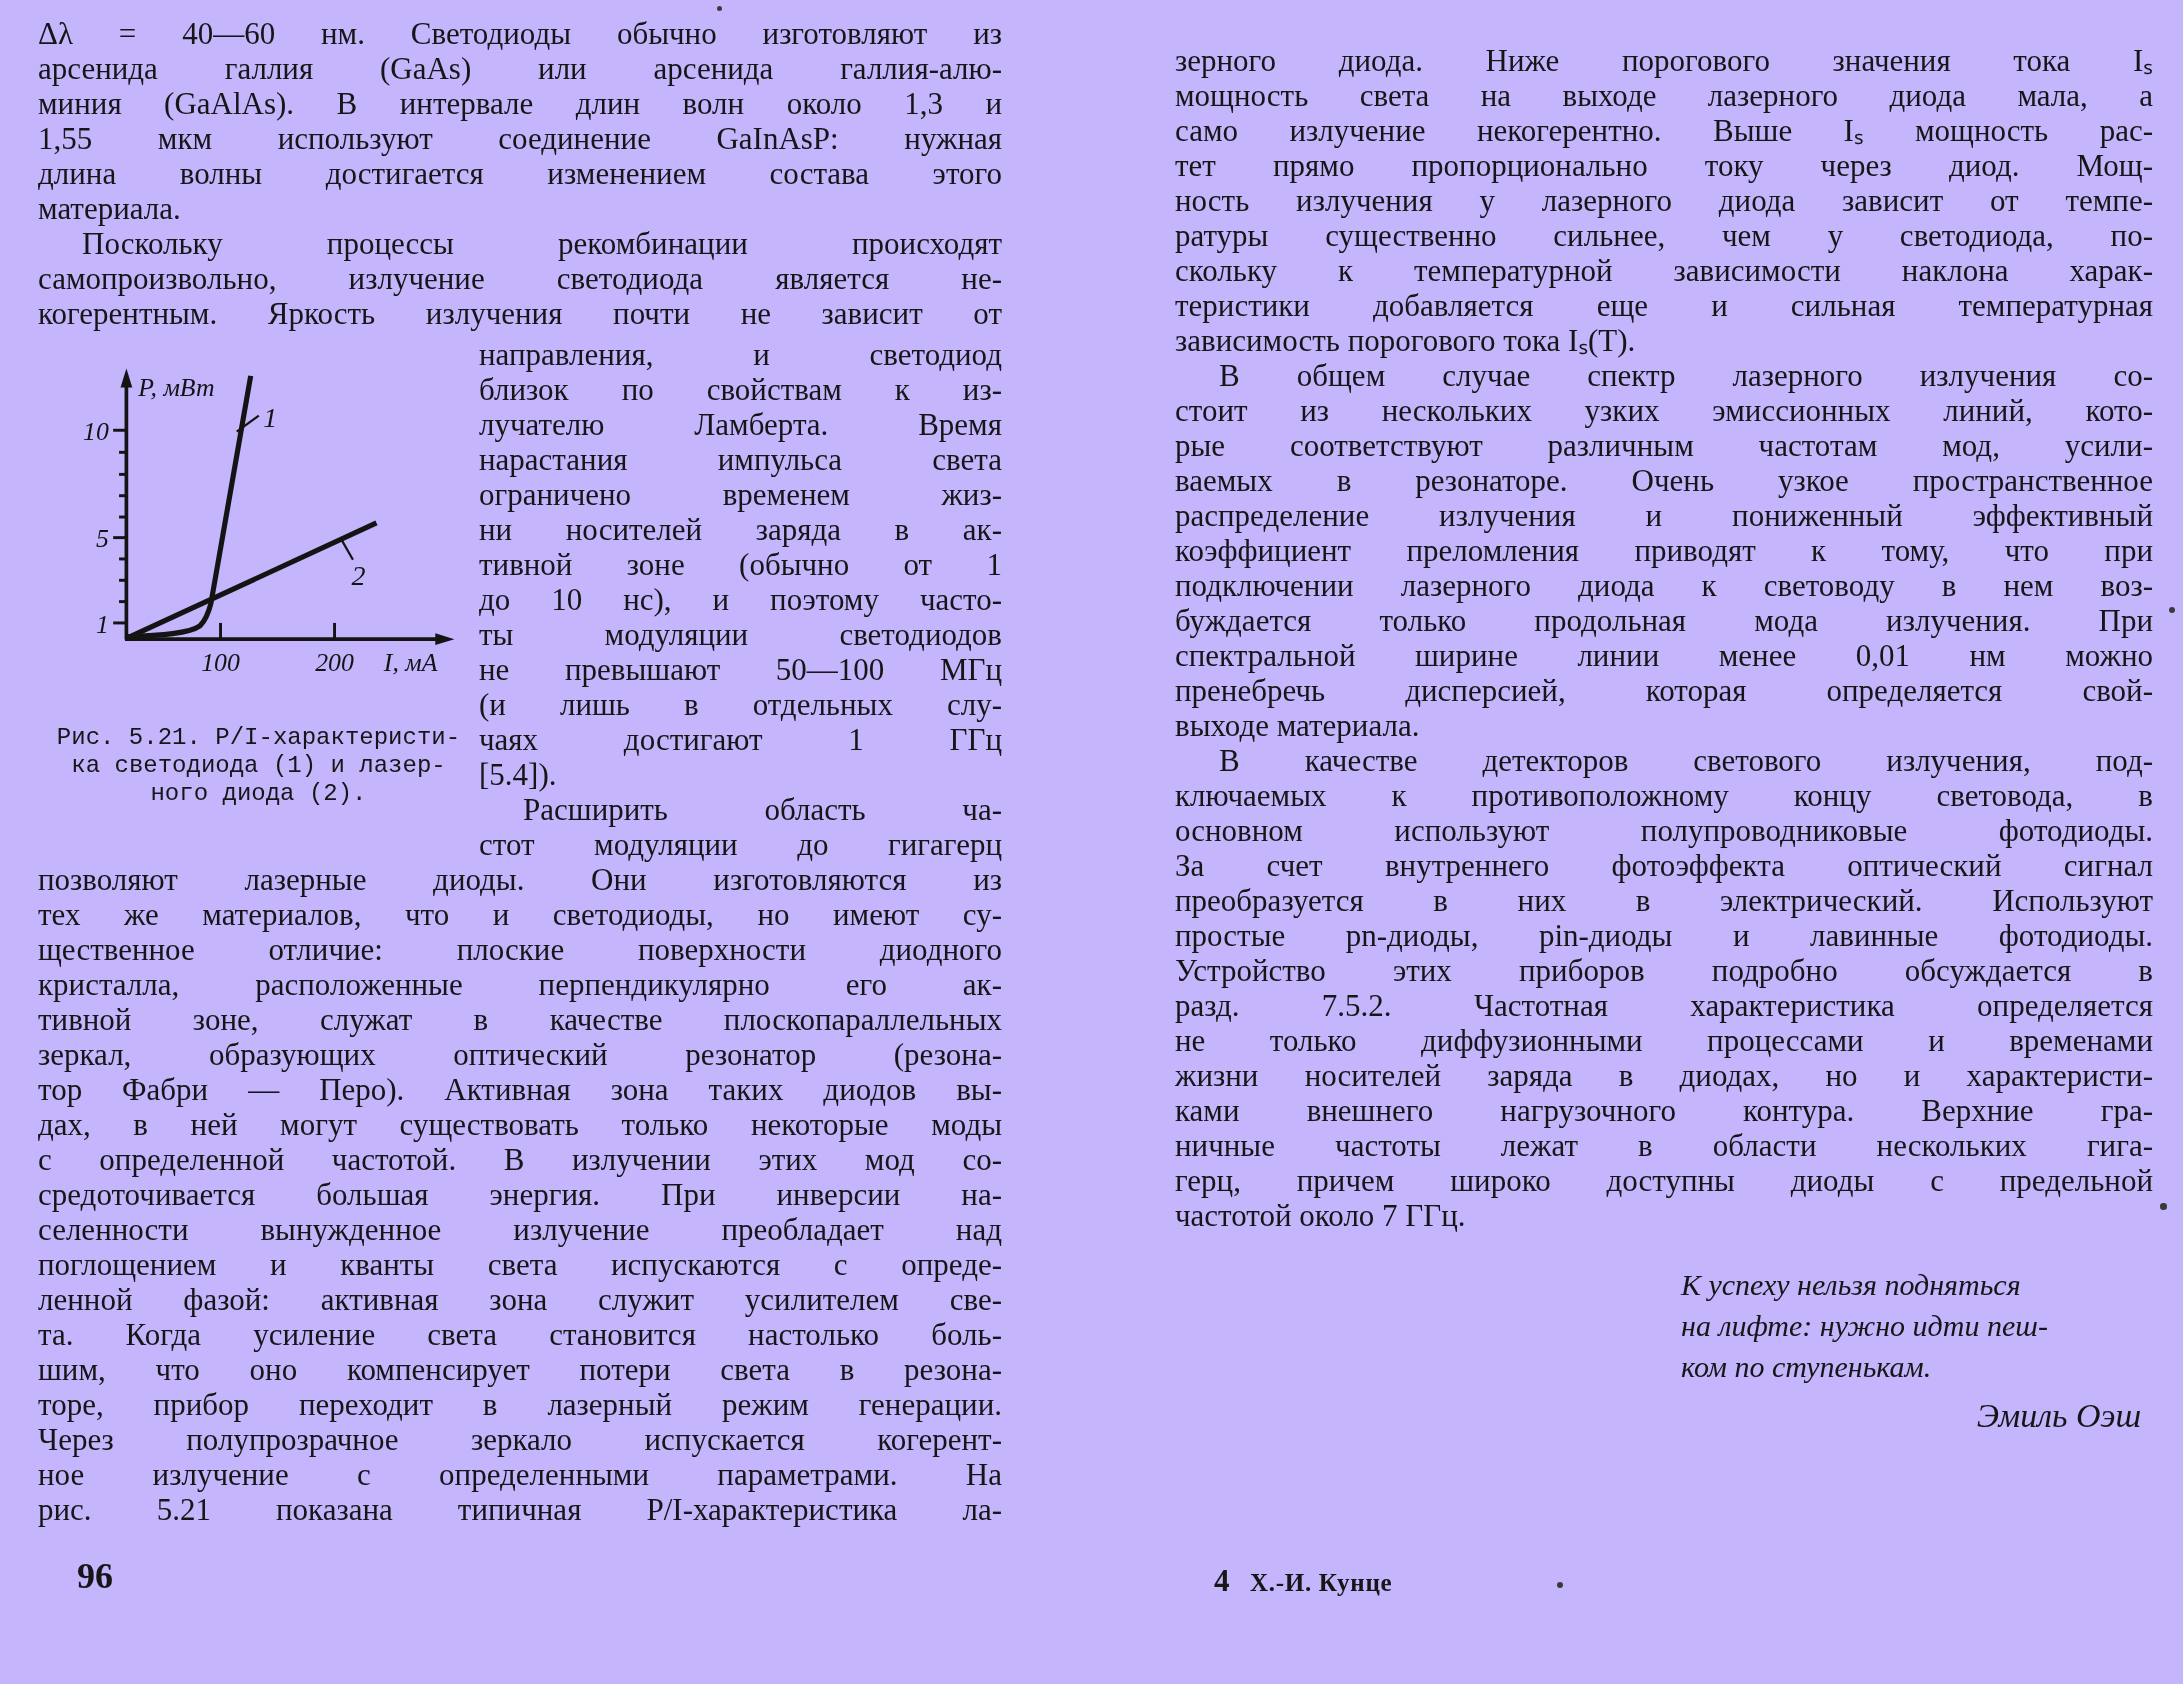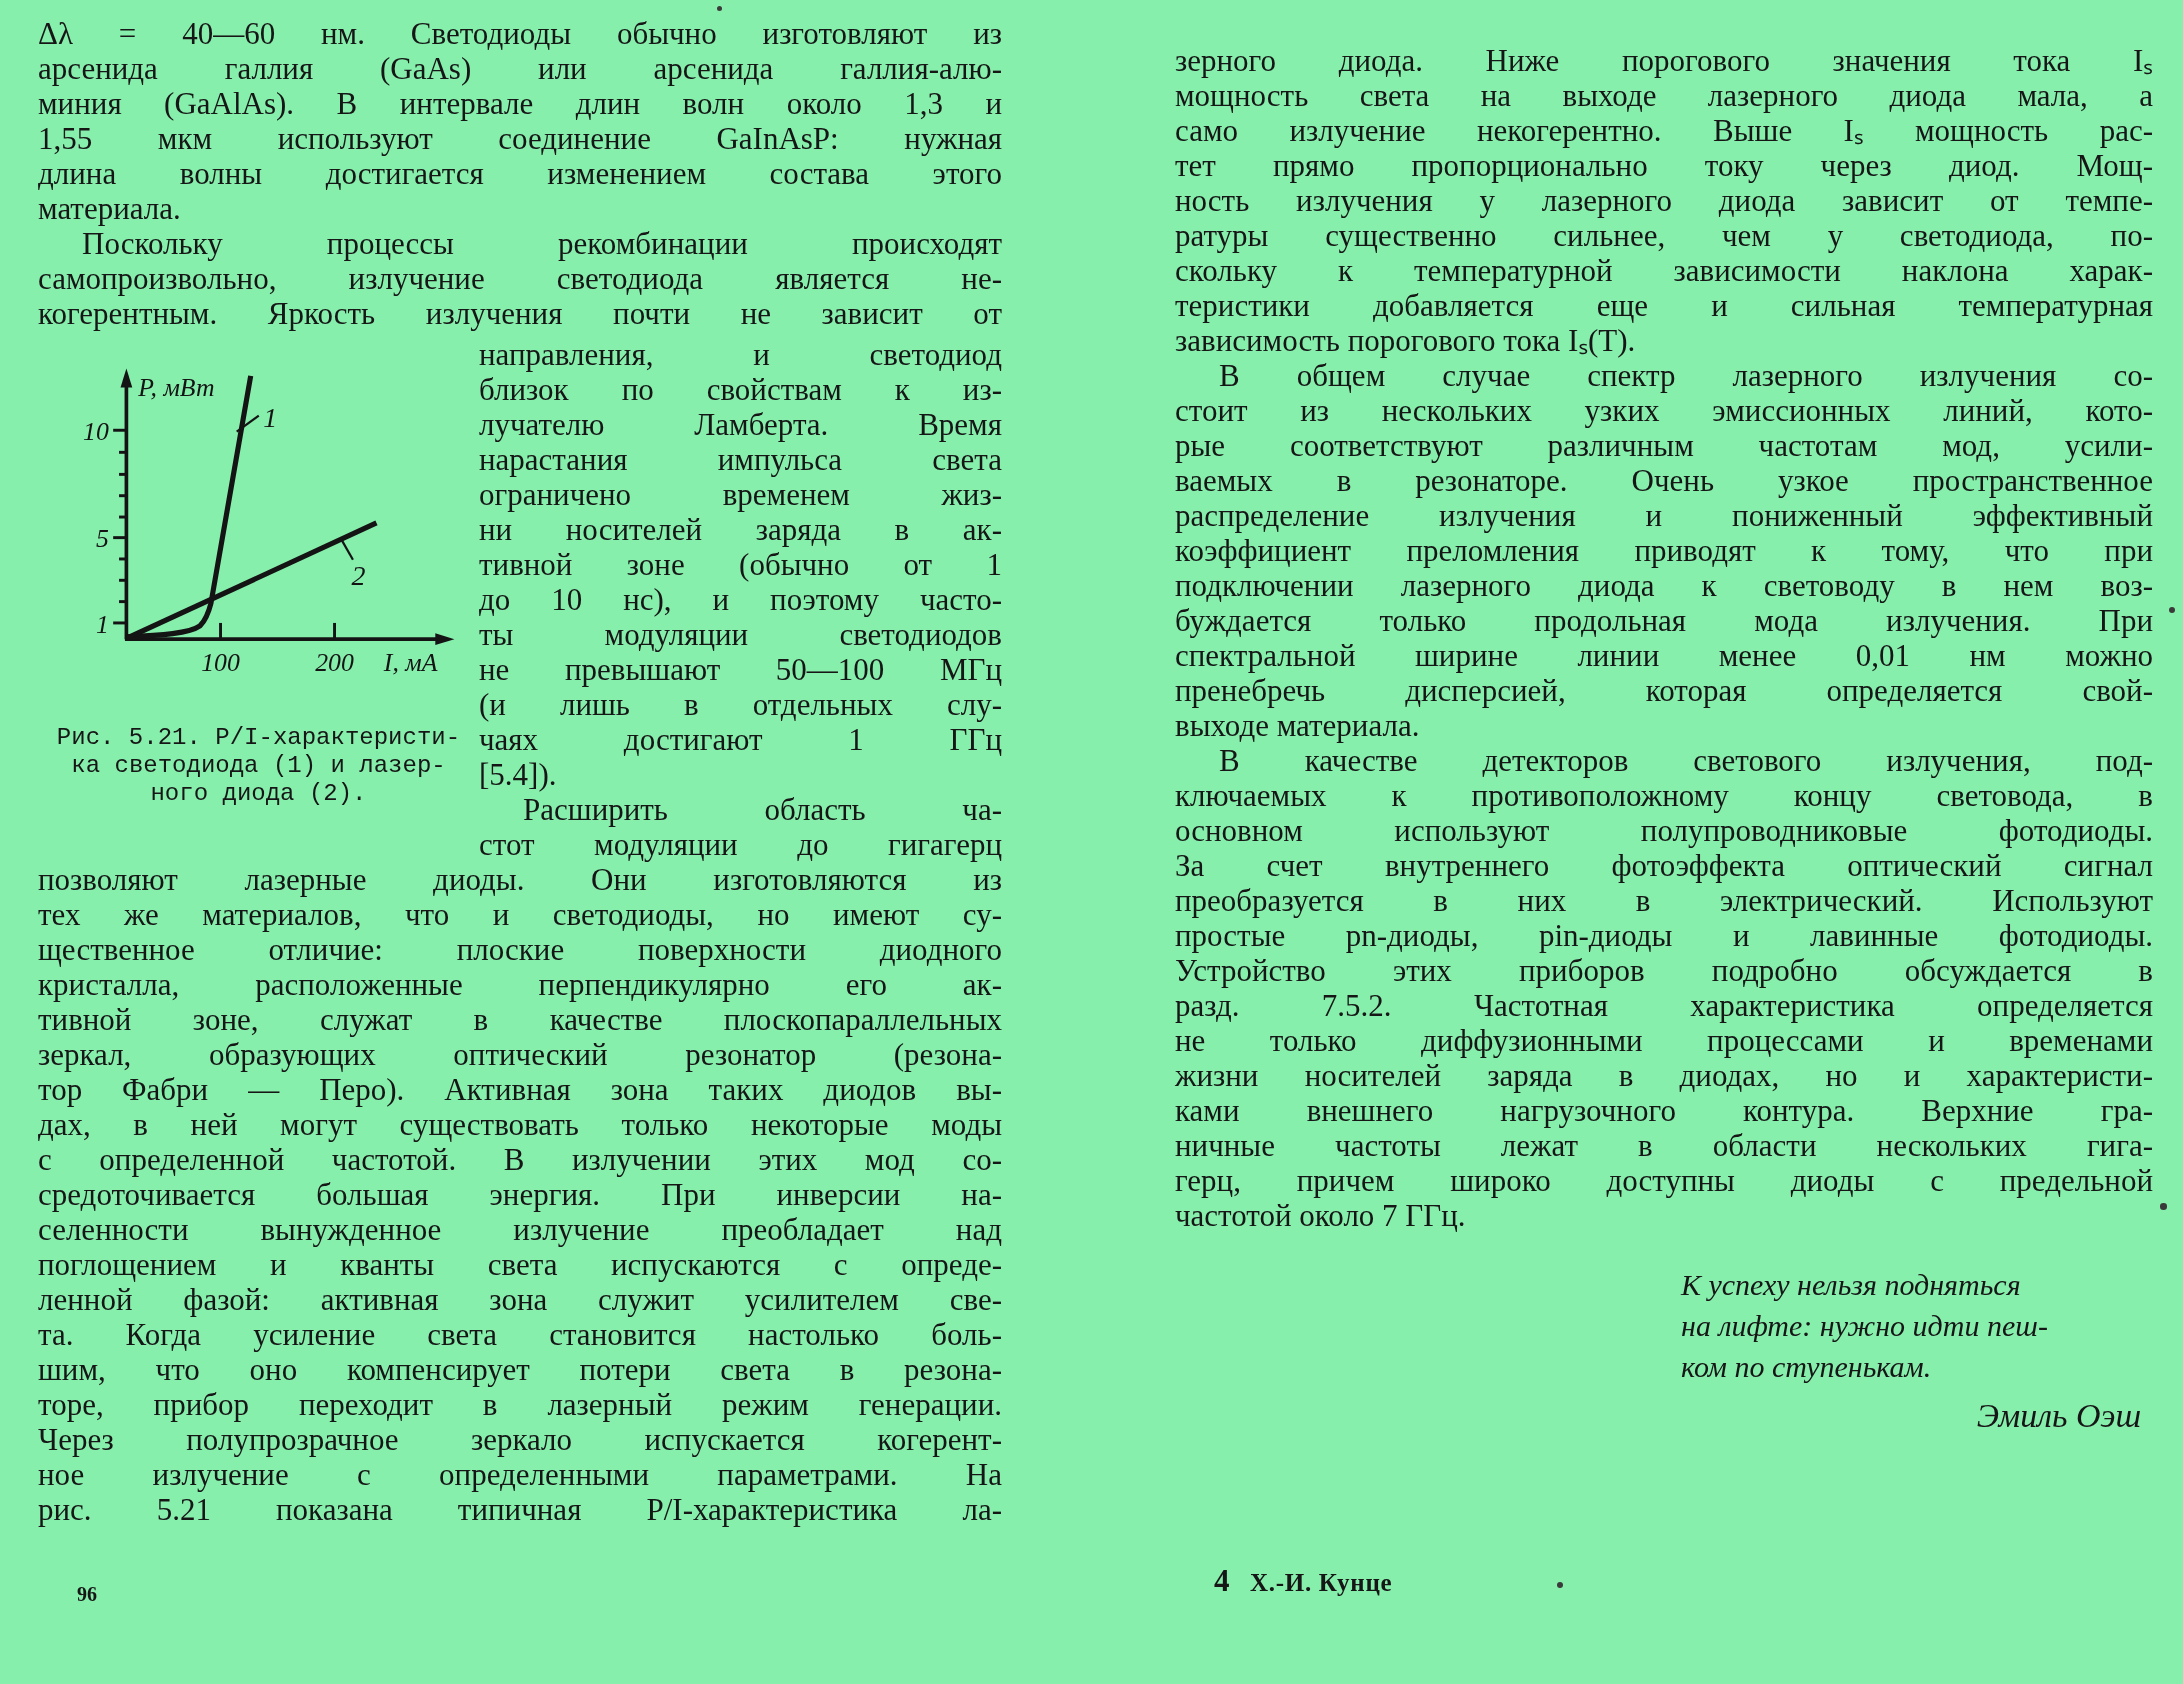--- a/index.html
+++ b/index.html
@@ -1,18 +1,18 @@
 <!DOCTYPE html>
 <html style="font-size:11.8px"><head>
 <meta charset="utf-8">
 <style>
   html,body{margin:0;padding:0;}
   .canvas{
     position:relative; width:2183px; height:1684px;
-    background:#86efac; color:#161616; overflow:hidden;
+    background:#c4b5fd; color:#161616; overflow:hidden;
     font-family:"Liberation Serif", serif;
   }
   .page{position:absolute;}
   .page-left{left:38px; top:16px; width:964px;}
   .page-right{left:1175px; top:43px; width:978px;}
 
   .para{font-size:31px; line-height:35px;}
   .para .tline{text-align:justify; text-align-last:justify; white-space:normal;}
   .para .tl-end{text-align-last:left;}
   .para .tl-indent{text-indent:44px;}
@@ -31,21 +31,21 @@
     font-size:30px; line-height:41px; font-style:italic;
   }
   .quote .tline{text-align:right; text-align-last:left !important;margin-left:32px;}
   .quote-author{
     margin-top:10.3px; padding-right:11.8px; text-align:right;
     font-size:34px; font-style:italic;
   }
 
   .pageno-left{
     position:absolute; left:77px; top:1555px;
-    font-size:20px; font-weight:bold;margin-top:28px;
+    font-size:36px; font-weight:bold;
   }
   .footer-right{
     position:absolute; left:1214px; top:1563px;
     display:flex; align-items:baseline; gap:20.6px; font-weight:bold;
   }
   .footer-sig{font-size:31px;}
   .footer-name{font-size:25px; letter-spacing:0.7px;}
 
   .ax{stroke:#141414; stroke-width:5; fill:none;}
   .tick{stroke:#141414; stroke-width:4;}

